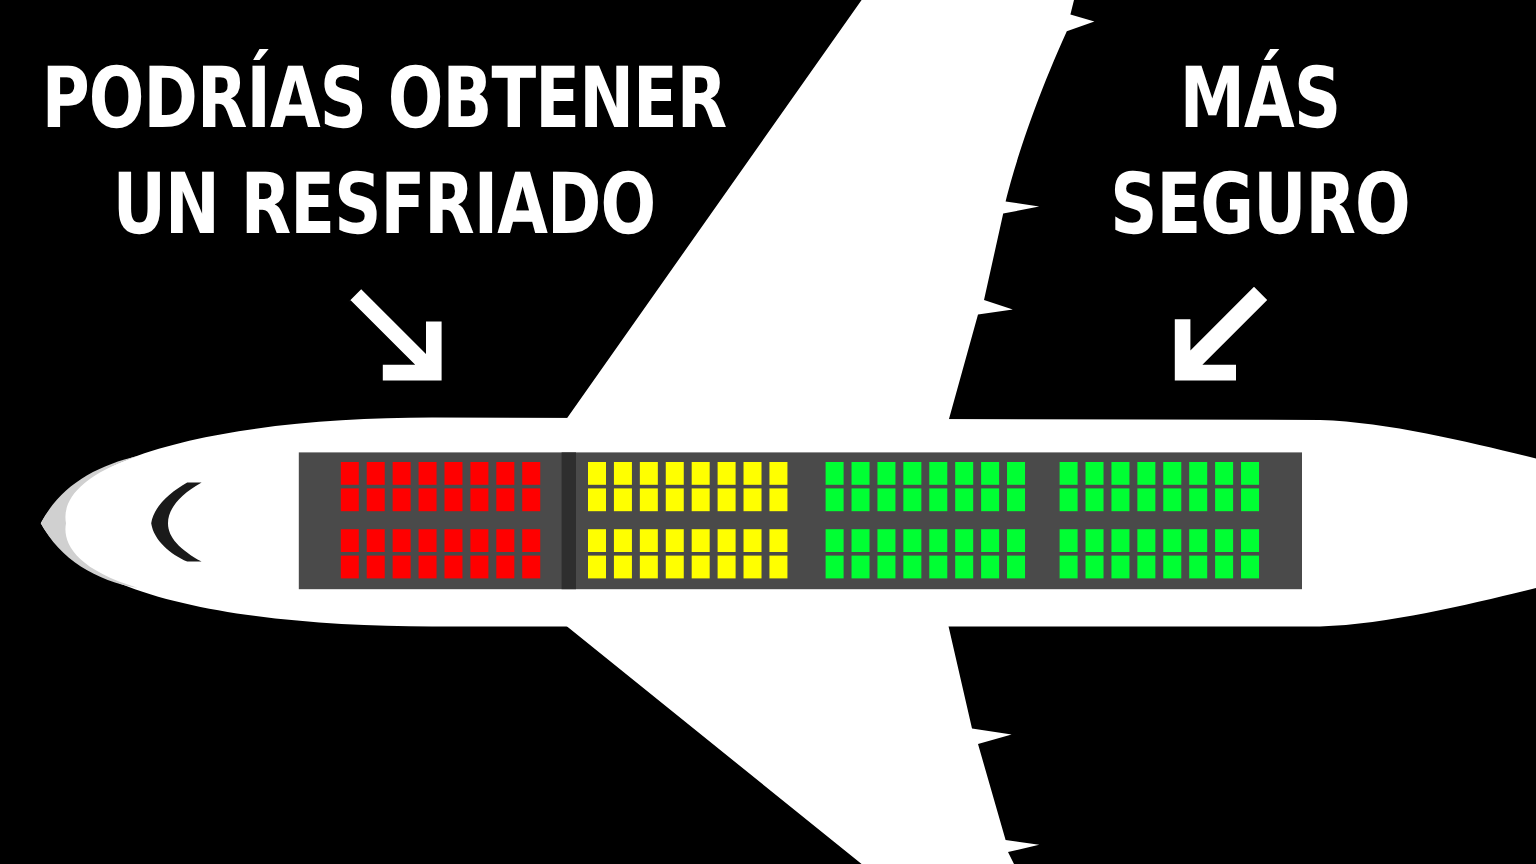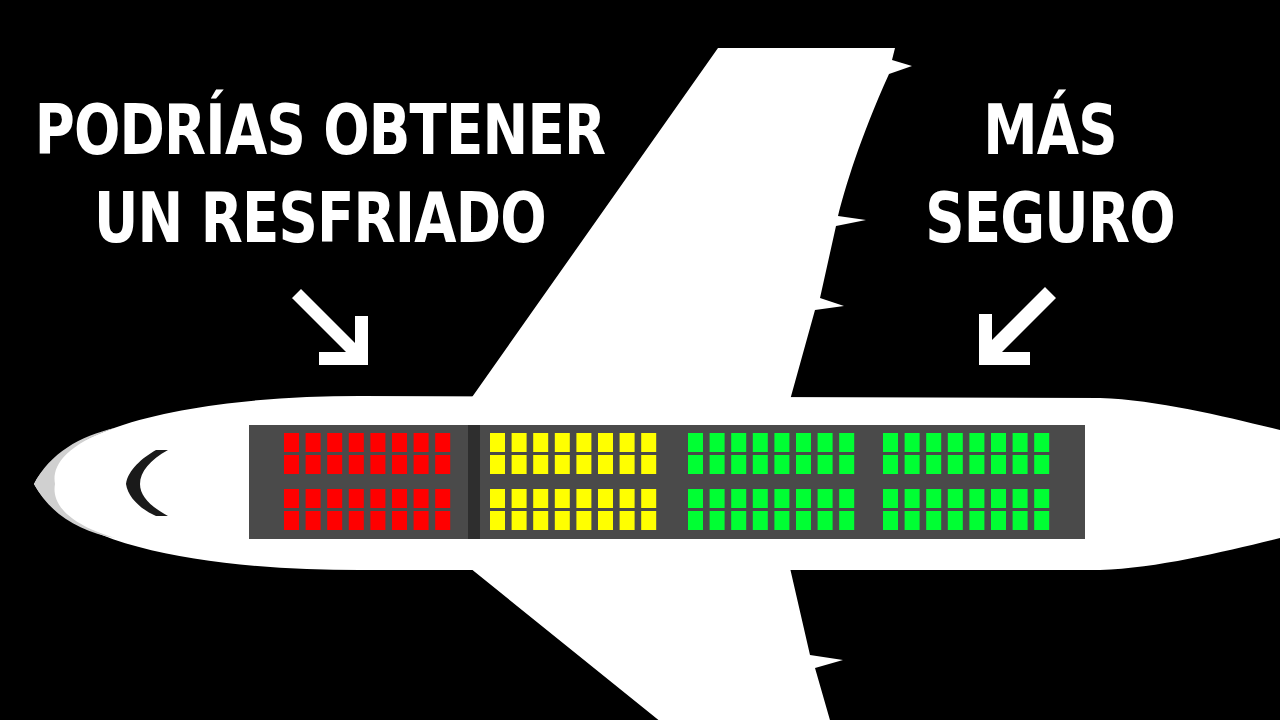--- a/index.html
+++ b/index.html
@@ -1,17 +1,17 @@
 <!DOCTYPE html>
 <html><head>
 <meta charset="utf-8">
 <style>
   html, body { margin: 0; padding: 0; }
   body { width: 1280px; height: 720px; background: #000; overflow: hidden; position: relative; font-family: "DejaVu Sans", sans-serif; }
-  #stage { position: absolute; left: 0; top: 0; width: 1280px; height: 644px; margin-top: 48px; }
+  #stage { position: absolute; left: 0; top: 0; width: 1280px; height: 644px; }
   .label {
     position: absolute; color: #fff; font-family: "DejaVu Sans", sans-serif;
     font-weight: bold; text-align: center; line-height: 88px; font-size: 70px;
     letter-spacing: -1px; transform: scaleX(0.78); transform-origin: center top;
     white-space: nowrap;
   }
   #label-left { left: -60px; top: 38px; width: 760px; }
   #label-right { left: 880px; top: 38px; width: 340px; }
   .label div { display: block; }
 </style>

